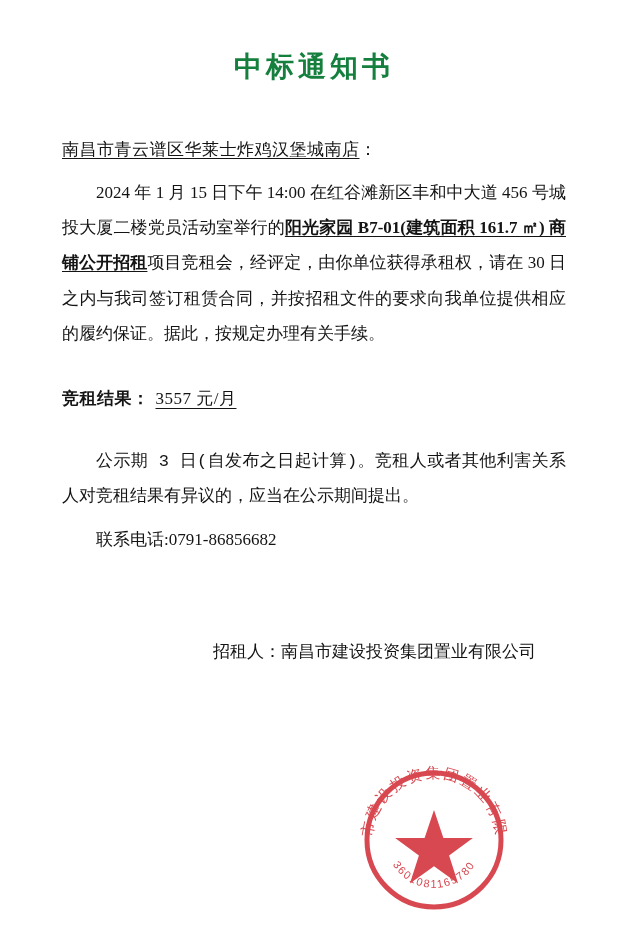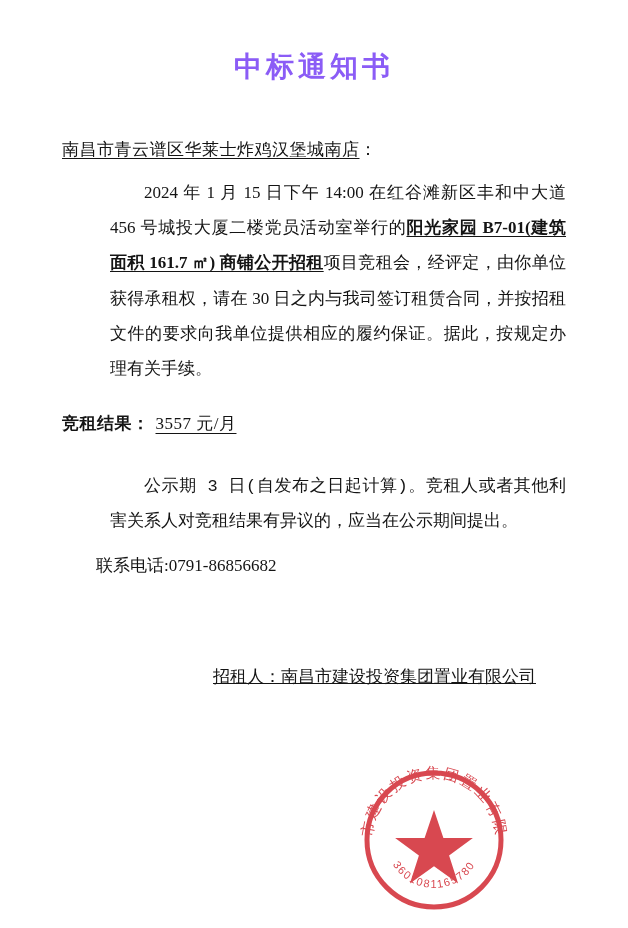--- a/index.html
+++ b/index.html
@@ -22,21 +22,21 @@
     box-sizing: border-box;
     padding: 0 62px;
   }
   .doc-title {
     text-align: center;
     font-size: 28px;
     font-weight: bold;
     letter-spacing: 4px;
     margin-top: 48px;
     margin-bottom: 0;
-    color: #8b5cf6;
+    color: #15803d;
     font-family: "Liberation Serif", "DejaVu Serif", serif;
   }
   .addressee {
     margin-top: 52px;
     font-size: 17px;
     font-weight: normal;
     letter-spacing: 0.5px;
     white-space: nowrap;
   }
   .addressee .ul {
@@ -45,31 +45,30 @@
   }
   .body-block {
     margin-top: 14px;
     font-size: 17px;
     line-height: 2.07;
     text-align: justify;
     text-justify: inter-ideograph;
   }
   .indent {
     text-indent: 2em;
-    margin-left: 48px;
   }
   .u {
     text-decoration: underline;
     text-underline-offset: 3px;
   }
   .bold {
     font-weight: bold;
   }
   .result-row {
-    margin-top: 26px;
+    margin-top: 36px;
     font-size: 17px;
     font-weight: bold;
     letter-spacing: 0.5px;
   }
   .result-row .value {
     font-weight: normal;
     text-decoration: underline;
     text-underline-offset: 4px;
     padding: 0 6px;
   }
@@ -88,21 +87,20 @@
     text-indent: 2em;
   }
   .signature {
     margin-top: 76px;
     font-size: 17px;
     line-height: 2.1;
     text-align: right;
     padding-right: 30px;
     position: relative;
     z-index: 1;
-    text-decoration: underline;
   }
   .sig-line2 {
     padding-right: 56px;
   }
   .stamp {
     position: absolute;
     left: 348px;
     top: 706px;
     width: 172px;
     height: 172px;

